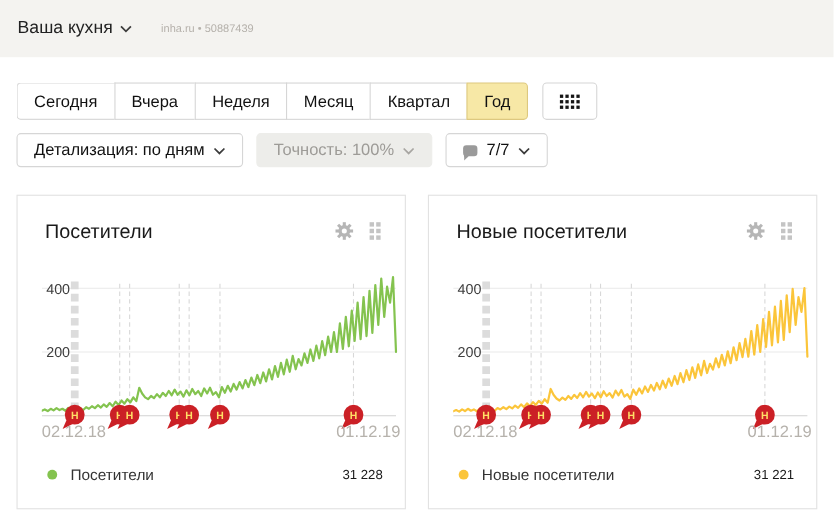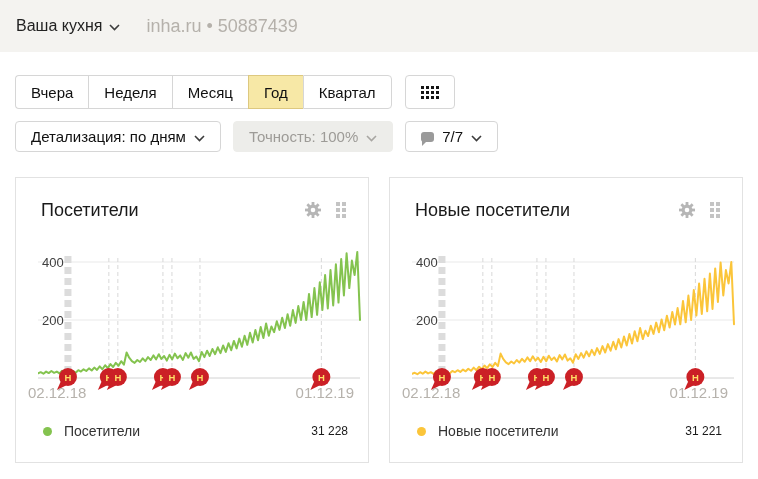--- a/index.html
+++ b/index.html
@@ -2,21 +2,21 @@
 <html><head>
 <meta charset="utf-8">
 <style>
   html,body{margin:0;padding:0;background:#fff;}
   .page{width:758px;height:471px;position:relative;overflow:hidden;
         font-family:"Liberation Sans",sans-serif;color:#1a1a1a;background:#fff;}
   
   .topbar{height:52px;background:#f4f3f0;display:flex;align-items:center;padding:0 16px;box-sizing:border-box;}
   .counter-switcher{display:flex;align-items:center;gap:7px;cursor:pointer;}
   .counter-title{font-size:16px;color:#222;}
-  .site-id{font-size:18px;color:#b5b1ab;margin-left:26px;}
+  .site-id{font-size:10px;color:#b5b1ab;margin-left:26px;}
   .chev{display:inline-block;}
   
   .toolbar1{display:flex;align-items:center;margin:23px 0 0 15px;}
   .seg{display:inline-flex;}
   .btn{height:34px;border:1px solid #d6d6d6;background:#fff;font-family:inherit;
        font-size:15px;color:#111;display:inline-flex;align-items:center;gap:8px;
        padding:0 15px;cursor:pointer;box-sizing:border-box;white-space:nowrap;}
   .seg .btn{border-right-width:0;border-radius:0;}
   .seg .btn:first-child{border-radius:4px 0 0 4px;}
   .seg .btn:last-child{border-right-width:1px;border-radius:0 4px 4px 0;}
@@ -34,21 +34,21 @@
   .cards{display:flex;gap:20px;margin:25px 15px 0 15px;}
   .card{width:360px;height:286px;border:1px solid #e2e2e2;background:#fff;box-sizing:border-box;
         padding-top:20px;}
   .card-head{display:flex;align-items:center;margin:0 22px 0 25px;height:24px;}
   .card-title{font-size:18px;color:#1a1a1a;flex:1;}
   .card-icons{display:flex;align-items:center;gap:14px;}
   .icon-btn{cursor:pointer;display:flex;align-items:center;}
   .grip{display:grid;grid-template-columns:4px 4px;grid-auto-rows:4px;gap:2px;cursor:grab;}
   .grip i{background:#c4c4c4;}
   .chart-host{display:block;margin:22px 0 0 22px;width:326px;height:148px;}
-  .x-labels{display:flex;justify-content:space-between;margin:-8px 0 0 12px;width:326px;
+  .x-labels{display:flex;justify-content:space-between;margin:-8px 0 0 22px;width:326px;
             font-size:15px;color:#b6b2ac;pointer-events:none;}
   .legend{display:flex;align-items:center;margin:22px 20px 0 27px;}
   .legend-dot{width:9px;height:9px;border-radius:50%;margin-right:12px;}
   .legend-label{font-size:14px;color:#333;flex:1;}
   .legend-value{font-size:12px;color:#1a1a1a;}
 </style>
 </head>
 <body>
 
 <div class="page">
@@ -60,25 +60,26 @@
         <svg width="11" height="7" viewBox="0 0 11 7">
             <polyline points="1,1 5.5,5.5 10,1" fill="none" stroke="#3c3c3c" stroke-width="1.6"></polyline>
           </svg>
       </span>
     </div>
     <span class="site-id">inha.ru • 50887439</span>
   </div>
 
   <div class="toolbar1">
     <div class="seg">
+        <button class="btn">Сегодня</button>
         <button class="btn">Вчера</button>
         <button class="btn">Неделя</button>
         <button class="btn">Месяц</button>
+        <button class="btn">Квартал</button>
         <button class="btn sel">Год</button>
-        <button class="btn">Квартал</button>
       </div>
     <button class="btn date-btn">
       <span class="cal">
           <i></i>
           <i></i>
           <i></i>
           <i></i>
           <i></i>
           <i></i>
           <i></i>

